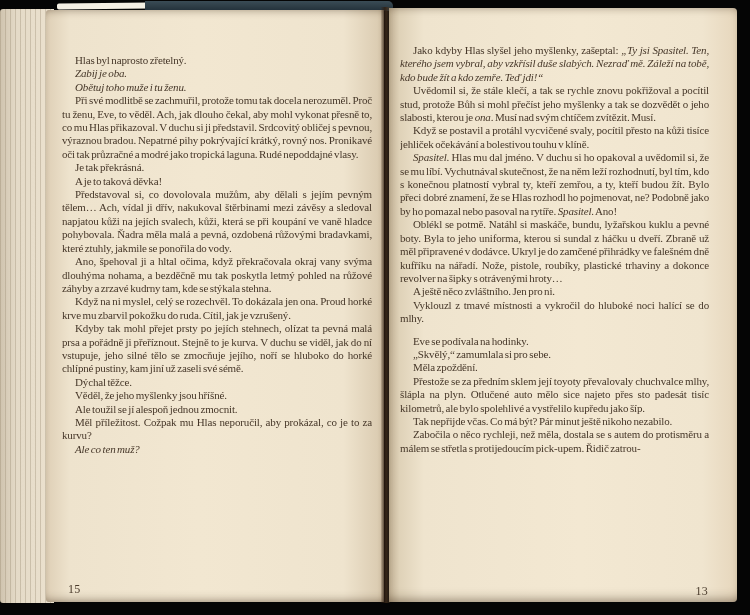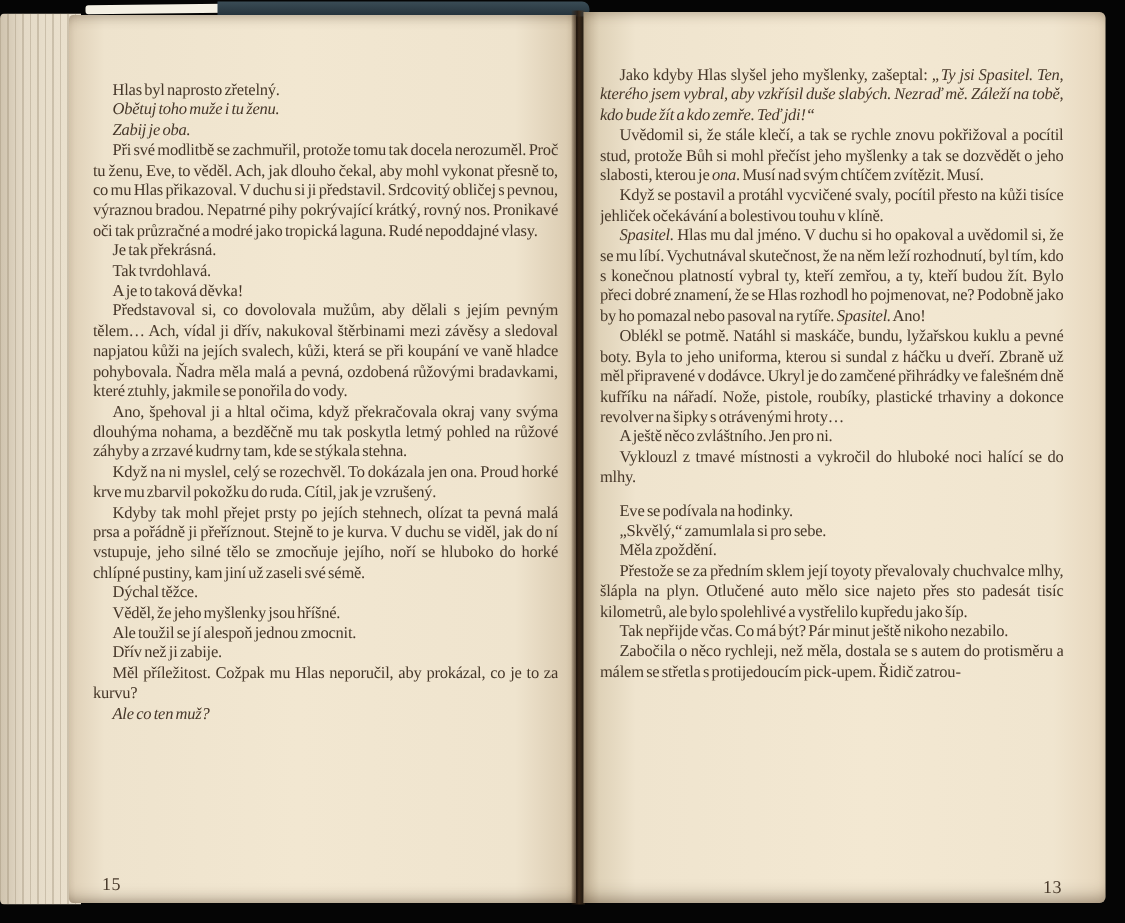--- a/index.html
+++ b/index.html
@@ -78,34 +78,32 @@
 
 <div class="scene">
 
   <div class="fan-edge"></div>
   <div class="white-edge-line"></div>
   <div class="cover-edge"></div>
 
   <div class="page page-left">
     <div class="page-text text-left" id="left-text" lang="cs">
         <p class="para"><span class="rm">Hlas byl naprosto zřetelný.</span></p>
+        <p class="para"><span class="it">Zabij je oba.</span></p>
         <p class="para"><span class="it">Obětuj toho muže i tu ženu.</span></p>
-        <p class="para"><span class="it">Zabij je oba.</span></p>
         <p class="para"><span class="rm">Při své modlitbě se zachmuřil, protože tomu tak docela nerozuměl. Proč tu ženu, Eve, to věděl. Ach, jak dlouho čekal, aby mohl vykonat přesně to, co mu Hlas přikazoval. V duchu si ji představil. Srdcovitý obličej s pevnou, výraznou bradou. Nepatrné pihy pokrývající krátký, rovný nos. Pronikavé oči tak průzračné a modré jako tropická laguna. Rudé nepoddajné vlasy.</span></p>
         <p class="para"><span class="rm">Je tak překrásná.</span></p>
-        <p class="para"><span class="rm">Tak tvrdohlavá.</span></p>
         <p class="para"><span class="rm">A je to taková děvka!</span></p>
         <p class="para"><span class="rm">Představoval si, co dovolovala mužům, aby dělali s jejím pevným tělem… Ach, vídal ji dřív, nakukoval štěrbinami mezi závěsy a sledoval napjatou kůži na jejích svalech, kůži, která se při koupání ve vaně hladce pohybovala. Ňadra měla malá a pevná, ozdobená růžovými bradavkami, které ztuhly, jakmile se ponořila do vody.</span></p>
         <p class="para"><span class="rm">Ano, špehoval ji a hltal očima, když překračovala okraj vany svýma dlouhýma nohama, a bezděčně mu tak poskytla letmý pohled na růžové záhyby a zrzavé kudrny tam, kde se stýkala stehna.</span></p>
         <p class="para"><span class="rm">Když na ni myslel, celý se rozechvěl. To dokázala jen ona. Proud horké krve mu zbarvil pokožku do ruda. Cítil, jak je vzrušený.</span></p>
         <p class="para"><span class="rm">Kdyby tak mohl přejet prsty po jejích stehnech, olízat ta pevná malá prsa a pořádně ji přeříznout. Stejně to je kurva. V duchu se viděl, jak do ní vstupuje, jeho silné tělo se zmocňuje jejího, noří se hluboko do horké chlípné pustiny, kam jiní už zaseli své sémě.</span></p>
         <p class="para"><span class="rm">Dýchal těžce.</span></p>
         <p class="para"><span class="rm">Věděl, že jeho myšlenky jsou hříšné.</span></p>
         <p class="para"><span class="rm">Ale toužil se jí alespoň jednou zmocnit.</span></p>
-        <p class="para"><span class="rm">Dřív než ji zabije.</span></p>
         <p class="para"><span class="rm">Měl příležitost. Cožpak mu Hlas neporučil, aby prokázal, co je to za kurvu?</span></p>
         <p class="para"><span class="it">Ale co ten muž?</span></p>
       </div>
     <div class="page-number pn-left">15</div>
   </div>
 
   <div class="gutter"></div>
 
   <div class="page page-right">
     <div class="page-text text-right" id="right-text" lang="cs">

